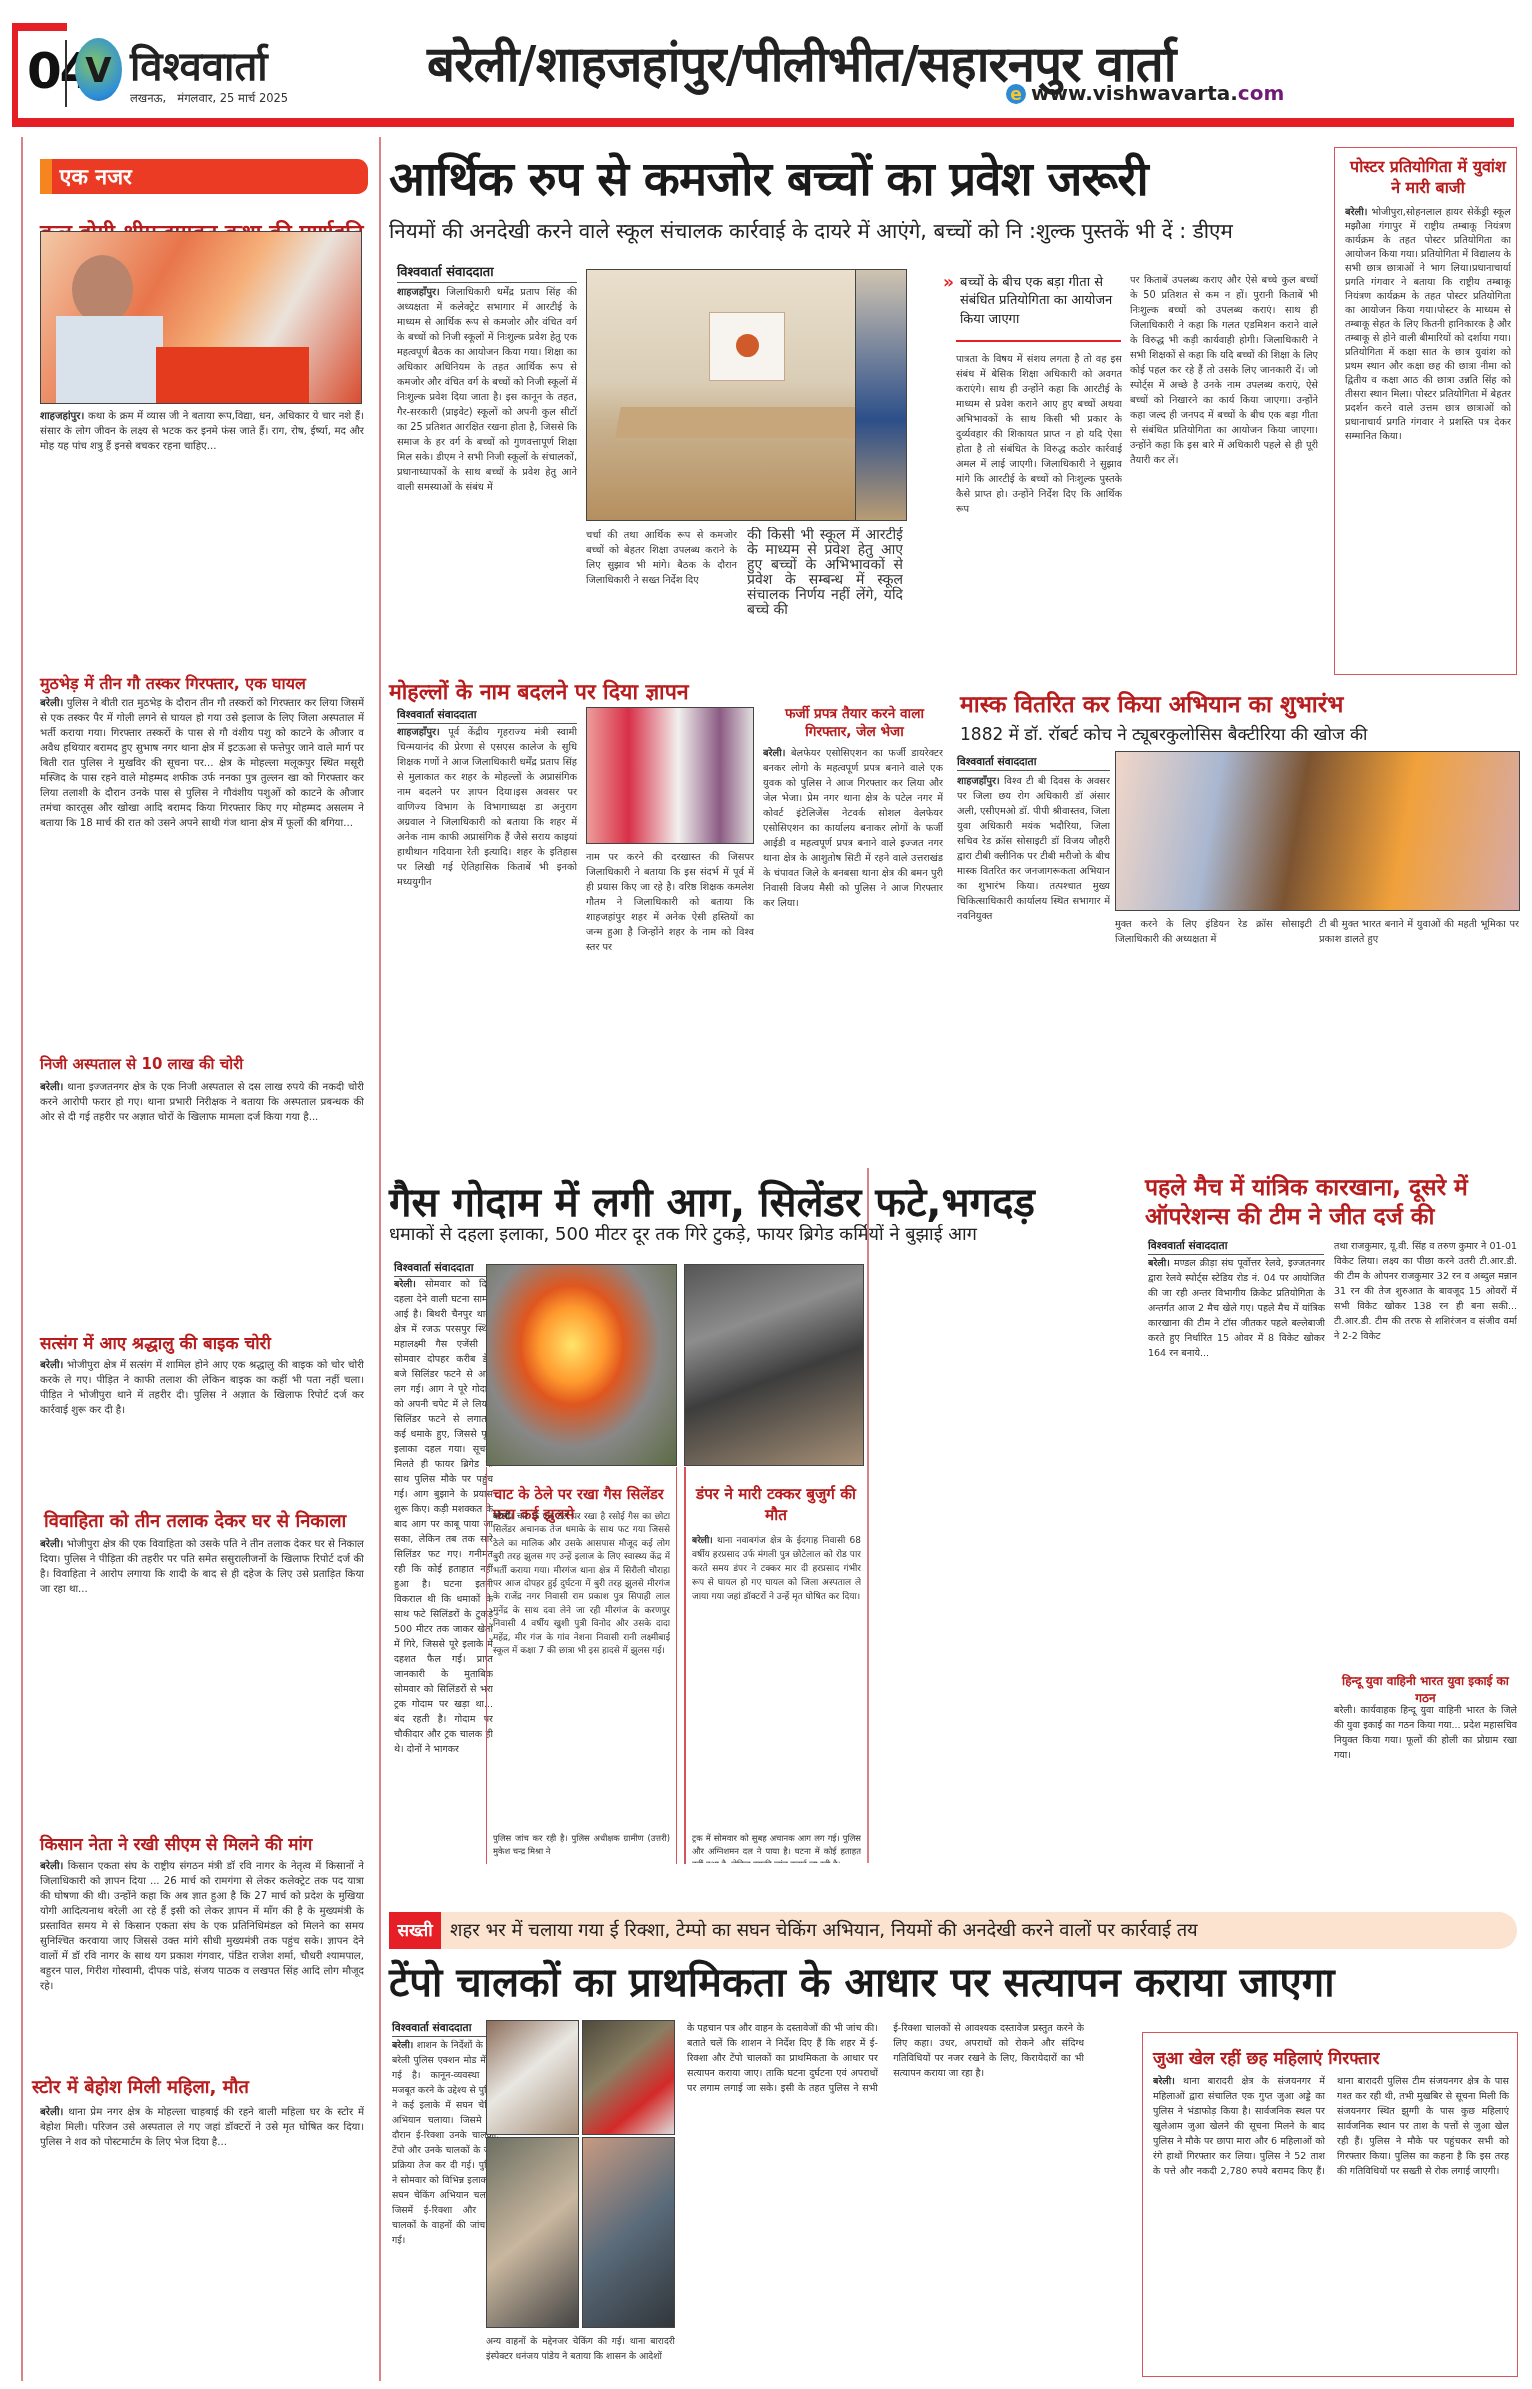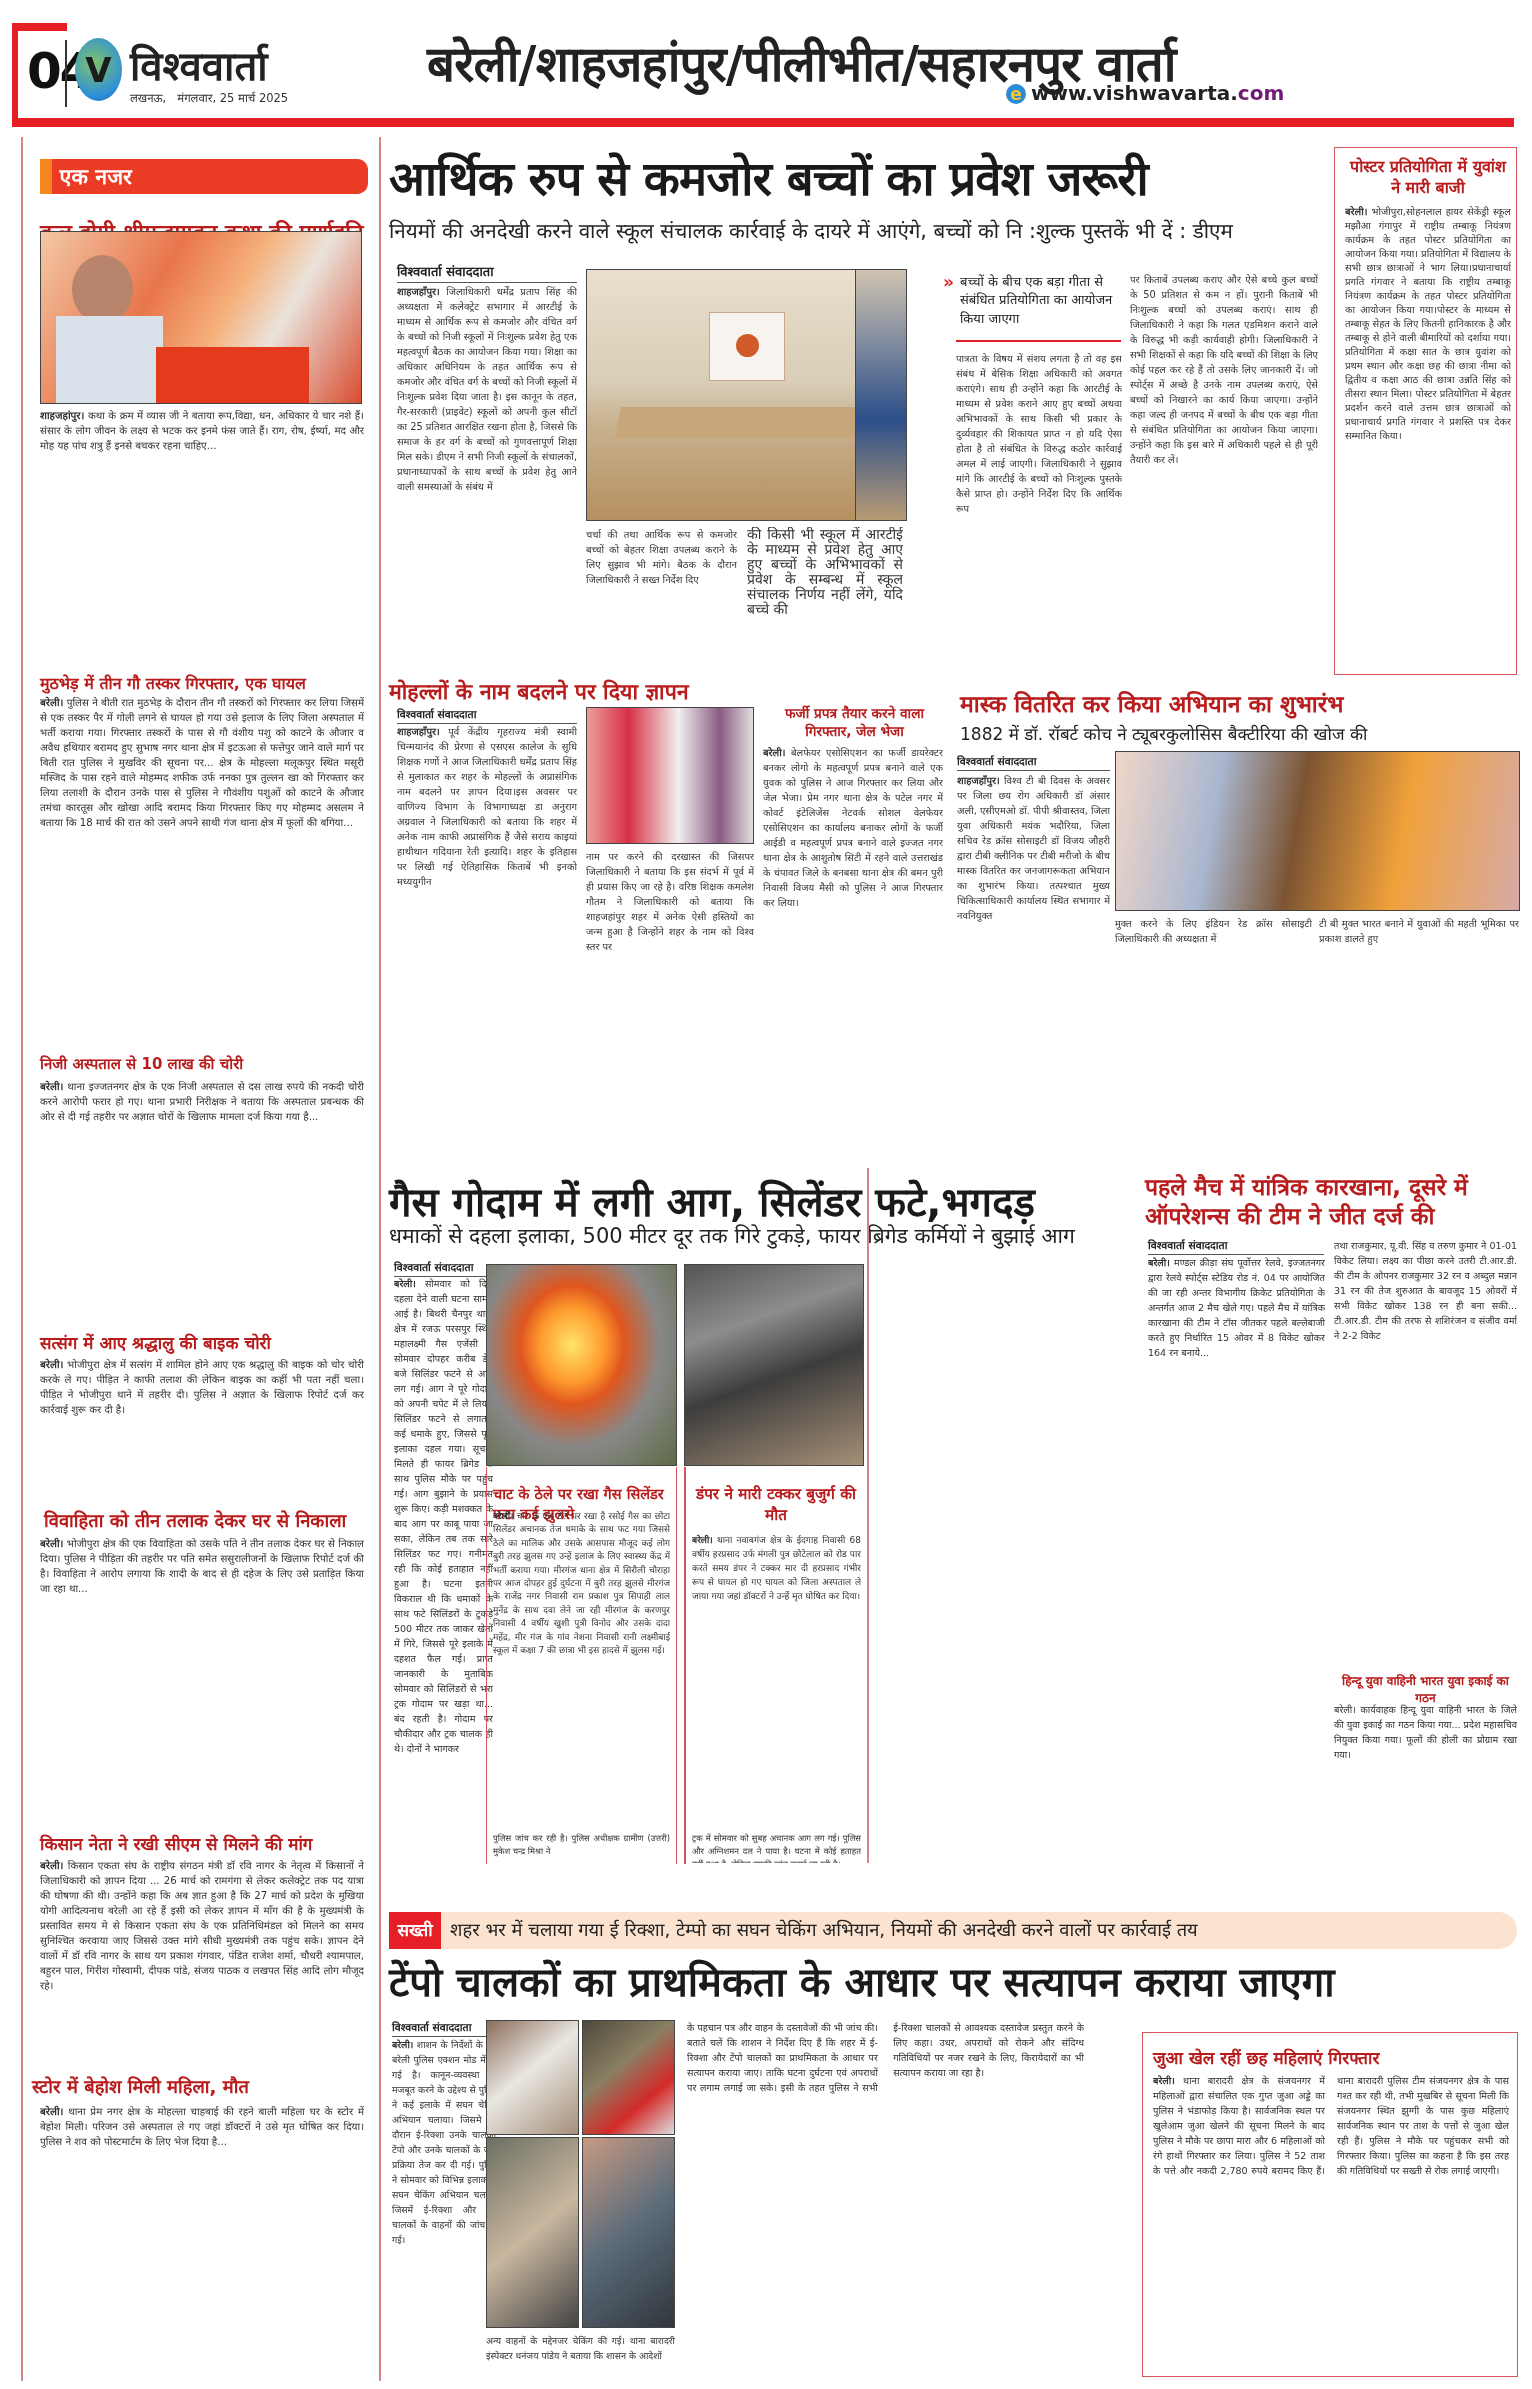--- a/index.html
+++ b/index.html
@@ -106,21 +106,21 @@
 
 <div class="abs lh" style="left:960px;top:687px;font-size:23px;white-space:nowrap">मास्क वितरित कर किया अभियान का शुभारंभ</div>
 <div class="abs" style="left:960px;top:722px;font-size:17px;color:#222;white-space:nowrap">1882 में डॉ. रॉबर्ट कोच ने ट्यूबरकुलोसिस बैक्टीरिया की खोज की</div>
 <div class="abs byline" style="left:957px;top:754px;width:153px;font-size:10.7px">विश्ववार्ता संवाददाता</div>
 <div class="abs body" style="left:957px;top:773px;width:153px;height:397px;font-size:9.8px"><b>शाहजहाँपुर।</b> <span>विश्व टी बी दिवस के अवसर पर जिला छय रोग अधिकारी डॉ अंसार अली, एसीएमओ डॉ. पीपी श्रीवास्तव, जिला युवा अधिकारी मयंक भदौरिया, जिला सचिव रेड क्रॉस सोसाइटी डॉ विजय जौहरी द्वारा टीबी क्लीनिक पर टीबी मरीजो के बीच मास्क वितरित कर जनजागरूकता अभियान का शुभारंभ किया। तत्पश्चात मुख्य चिकित्साधिकारी कार्यालय स्थित सभागार में नवनियुक्त</span></div>
 <div class="abs photo" style="left:1115px;top:751px;width:405px;height:160px;background:linear-gradient(100deg,#f1d6c8 0%,#a9b7d0 25%,#7c5432 45%,#f1a13b 70%,#d6aaa6 100%)"></div>
 <div class="abs body" style="left:1115px;top:916px;width:197px;height:252px;font-size:9.8px">मुक्त करने के लिए इंडियन रेड क्रॉस सोसाइटी जिलाधिकारी की अध्यक्षता में</div>
 <div class="abs body" style="left:1319px;top:916px;width:200px;height:252px;font-size:9.8px">टी बी मुक्त भारत बनाने में युवाओं की महती भूमिका पर प्रकाश डालते हुए</div>
 
 <div class="abs hl-huge" style="left:389px;top:1173px;font-size:40px">गैस गोदाम में लगी आग, सिलेंडर फटे,भगदड़</div>
-<div class="abs" style="left:389px;top:1221px;font-size:21px;color:#222;white-space:nowrap">धमाकों से दहला इलाका, 500 मीटर दूर तक गिरे टुकड़े, फायर ब्रिगेड कर्मियों ने बुझाई आग</div>
+<div class="abs" style="left:389px;top:1221px;font-size:18px;color:#222;white-space:nowrap">धमाकों से दहला इलाका, 500 मीटर दूर तक गिरे टुकड़े, फायर ब्रिगेड कर्मियों ने बुझाई आग</div>
 <div class="abs byline" style="left:394px;top:1260px;width:99px;font-size:10.7px">विश्ववार्ता संवाददाता</div>
 <div class="abs body" style="left:394px;top:1276px;width:99px;height:589px;font-size:9.5px"><b>बरेली।</b> <span>सोमवार को दिल दहला देने वाली घटना सामने आई है। बिथरी चैनपुर थाना क्षेत्र में रजऊ परसपुर स्थित महालक्ष्मी गैस एजेंसी में सोमवार दोपहर करीब डेढ़ बजे सिलिंडर फटने से आग लग गई। आग ने पूरे गोदाम को अपनी चपेट में ले लिया। सिलिंडर फटने से लगातार कई धमाके हुए, जिससे पूरा इलाका दहल गया। सूचना मिलते ही फायर ब्रिगेड के साथ पुलिस मौके पर पहुंच गई। आग बुझाने के प्रयास शुरू किए। कड़ी मशक्कत के बाद आग पर काबू पाया जा सका, लेकिन तब तक सारे सिलिंडर फट गए। गनीमत रही कि कोई हताहात नहीं हुआ है। घटना इतनी विकराल थी कि धमाकों के साथ फटे सिलिंडरों के टुकड़े 500 मीटर तक जाकर खेतों में गिरे, जिससे पूरे इलाके में दहशत फैल गई। प्राप्त जानकारी के मुताबिक सोमवार को सिलिंडरों से भरा ट्रक गोदाम पर खड़ा था... बंद रहती है। गोदाम पर चौकीदार और ट्रक चालक ही थे। दोनों ने भागकर</span></div>
 <div class="abs photo" style="left:486px;top:1264px;width:191px;height:202px;background:radial-gradient(ellipse at 45% 40%,#ffe56a 0%,#ff9a2e 22%,#e0561e 35%,#888 60%,#5d6b45 100%)"></div>
 <div class="abs photo" style="left:684px;top:1264px;width:180px;height:202px;background:linear-gradient(160deg,#555 0%,#8d8d8d 30%,#3d3d3d 55%,#a58f76 100%)"></div>
 
 <div class="abs" style="left:486px;top:1467px;width:191px;height:397px;border-left:1.5px solid #d8545b;border-right:1.5px solid #d8545b"></div>
 <div class="abs lh" style="left:493px;top:1484px;width:176px;font-size:14.5px;line-height:20px">चाट के ठेले पर रखा गैस सिलेंडर फटा कई झुलसे</div>
 <div class="abs body" style="left:493px;top:1510px;width:177px;height:305px;font-size:8.9px;line-height:13.4px"><b>बरेली।</b> <span>चाट के एक ठेले पर रखा है रसोई गैस का छोटा सिलेंडर अचानक तेज धमाके के साथ फट गया जिससे ठेले का मालिक और उसके आसपास मौजूद कई लोग बुरी तरह झुलस गए उन्हें इलाज के लिए स्वास्थ्य केंद्र में भर्ती कराया गया। मीरगंज थाना क्षेत्र में सिरौली चौराहा पर आज दोपहर हुई दुर्घटना में बुरी तरह झुलसे मीरगंज के राजेंद्र नगर निवासी राम प्रकाश पुत्र सिपाही लाल मुनेंद्र के साथ दवा लेने जा रही मीरगंज के करणपुर निवासी 4 वर्षीय खुशी पुत्री विनोद और उसके दादा महेंद्र, मीर गंज के गांव नेशना निवासी रानी लक्ष्मीबाई स्कूल में कक्षा 7 की छात्रा भी इस हादसे में झुलस गई।</span></div>
 <div class="abs body" style="left:493px;top:1832px;width:177px;height:30.5px;font-size:8.4px;line-height:13px">पुलिस जांच कर रही है। पुलिस अधीक्षक ग्रामीण (उत्तरी) मुकेश चन्द्र मिश्रा ने</div>
 

